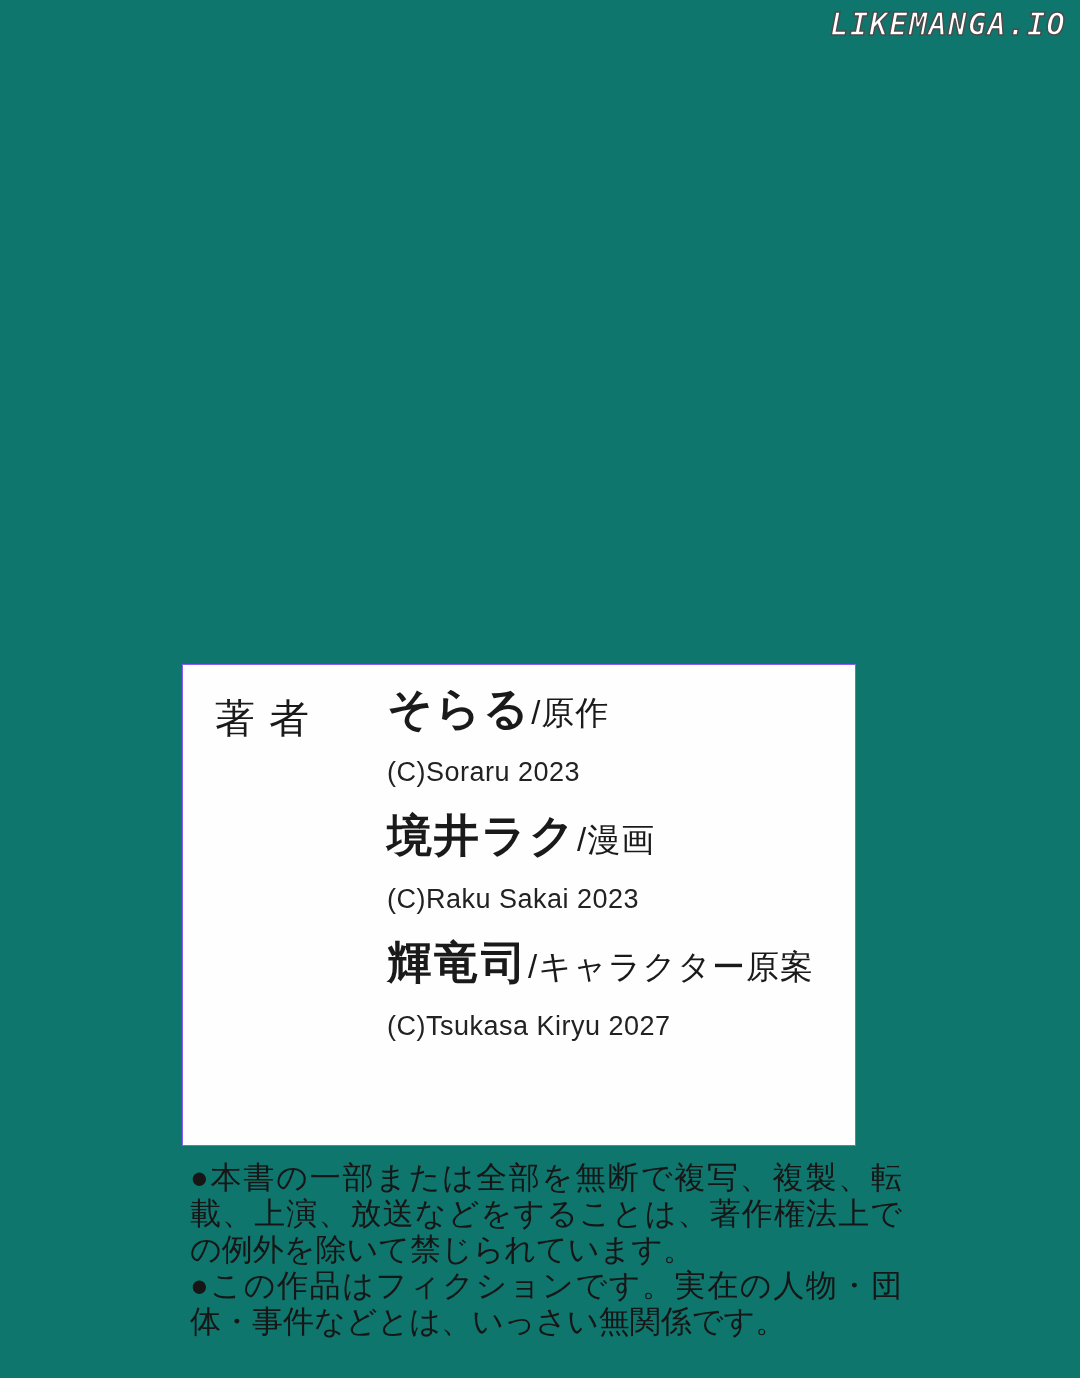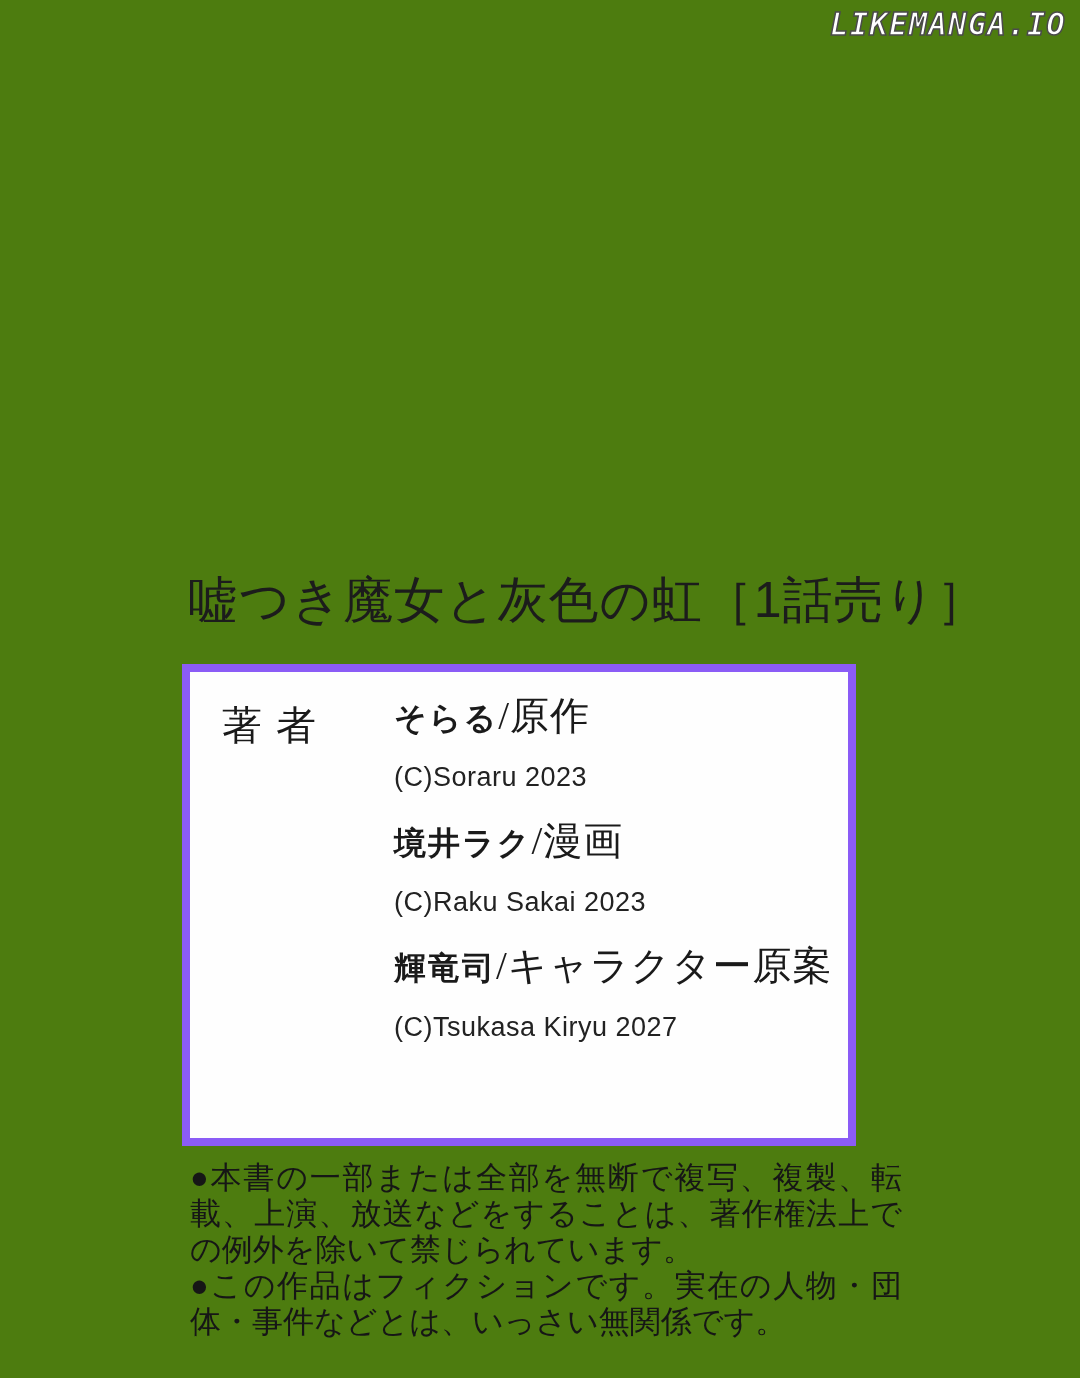--- a/index.html
+++ b/index.html
@@ -4,21 +4,21 @@
 <style>
   html, body {
     margin: 0;
     padding: 0;
     background: #ffffff;
   }
   .page {
     position: relative;
     width: 1080px;
     height: 1378px;
-    background: #4d7c0f;
+    background: #0f766e;
     overflow: hidden;
     font-family: "Liberation Sans", sans-serif;
     color: #1a1a1a;
   }
   .watermark {
     position: absolute;
     top: 6px;
     right: 14px;
     font-family: "DejaVu Sans Mono", monospace;
     font-style: italic;
@@ -40,50 +40,49 @@
     line-height: 60px;
     white-space: nowrap;
     color: #1c1c1c;
   }
   .credits-box {
     position: absolute;
     left: 182px;
     top: 664px;
     width: 674px;
     height: 482px;
-    border: 8px solid #8b5cf6;
+    border: 1px solid #8b5cf6;
     box-sizing: border-box;
     background: #fefefe;
   }
   .author-label {
     position: absolute;
     left: 32px;
     top: 26px;
     font-size: 40px;
     font-weight: 500;
     letter-spacing: 14px;
     white-space: nowrap;
   }
   .author-entries {
     position: absolute;
     left: 204px;
     top: 18px;
   }
   .author-entry { margin-bottom: 23px; }
   .author-name-line { white-space: nowrap; line-height: 52px; }
   .author-name {
-    font-size: 32px;
+    font-size: 45px;
     font-weight: 600;
     letter-spacing: 2px;
   }
   .author-role {
-    font-size: 39px;
+    font-size: 33px;
     font-weight: 500;
     letter-spacing: 1px;
-    font-family: Liberation Serif, serif;
   }
   .author-copyright {
     font-size: 27px;
     font-weight: 400;
     line-height: 30px;
     margin-top: 12px;
     letter-spacing: 0.5px;
     color: #222222;
   }
   .pub-rows {
@@ -126,21 +125,20 @@
     text-align: justify;
   }
 </style>
 </head>
 <body>
 
 <div class="page">
 
   <div class="watermark">LIKEMANGA.IO</div>
 
-  <h1 class="title">嘘つき魔女と灰色の虹［1話売り］</h1>
 
   <div class="credits-box">
 
     <div class="author-label">著者</div>
 
     <div class="author-entries">
 
       <div class="author-entry">
         <div class="author-name-line">
           <span class="author-name">そらる</span><span class="author-role">/原作</span>

